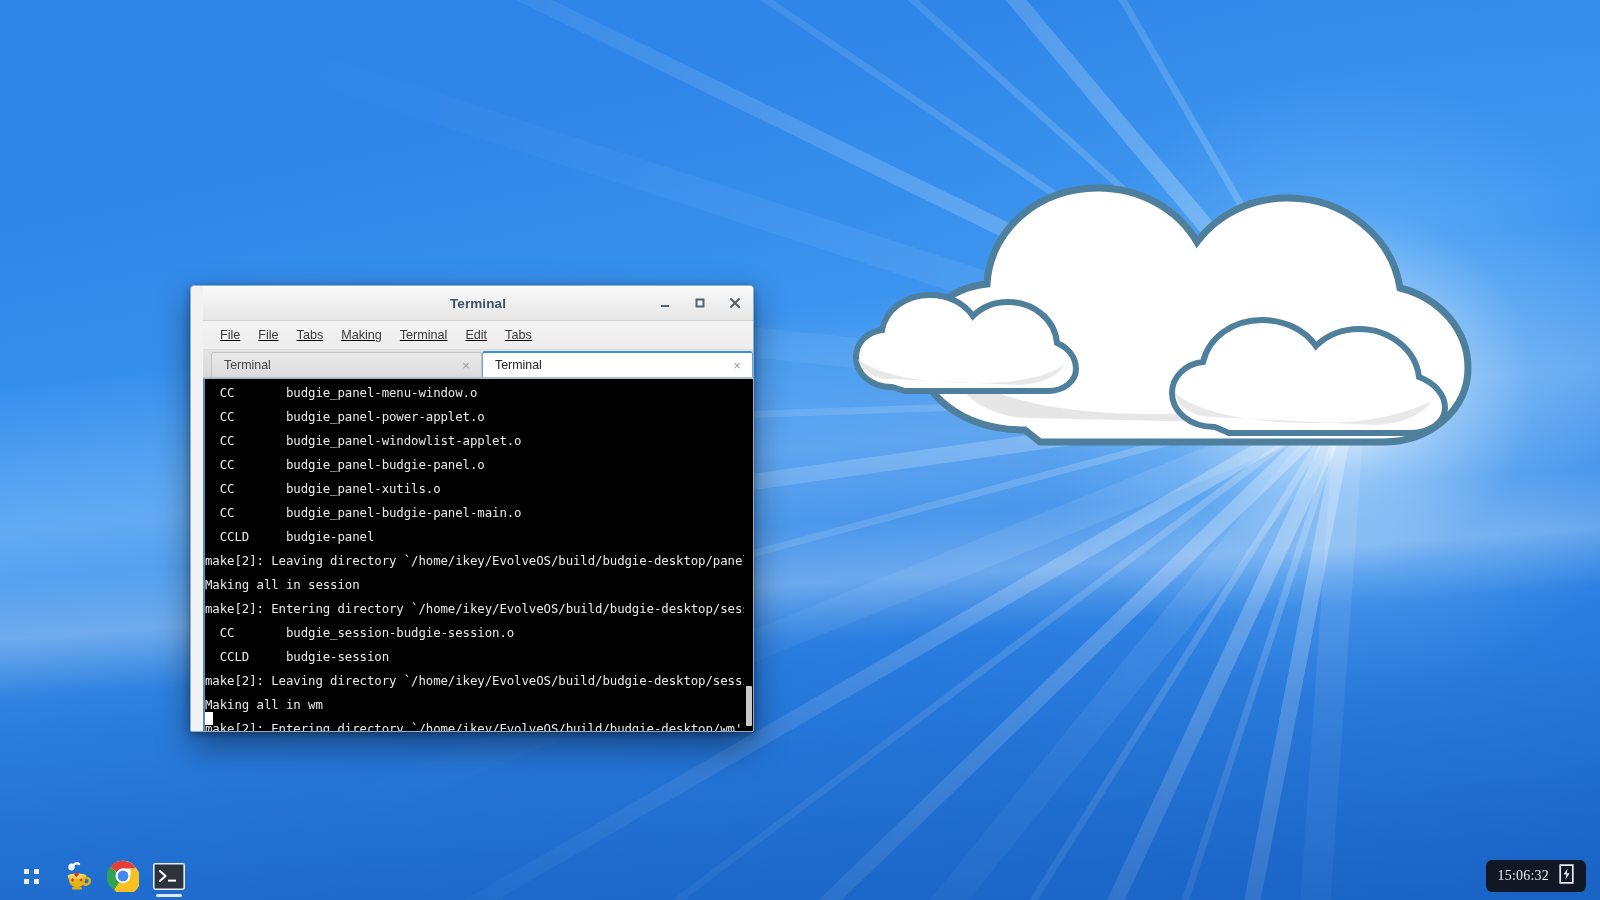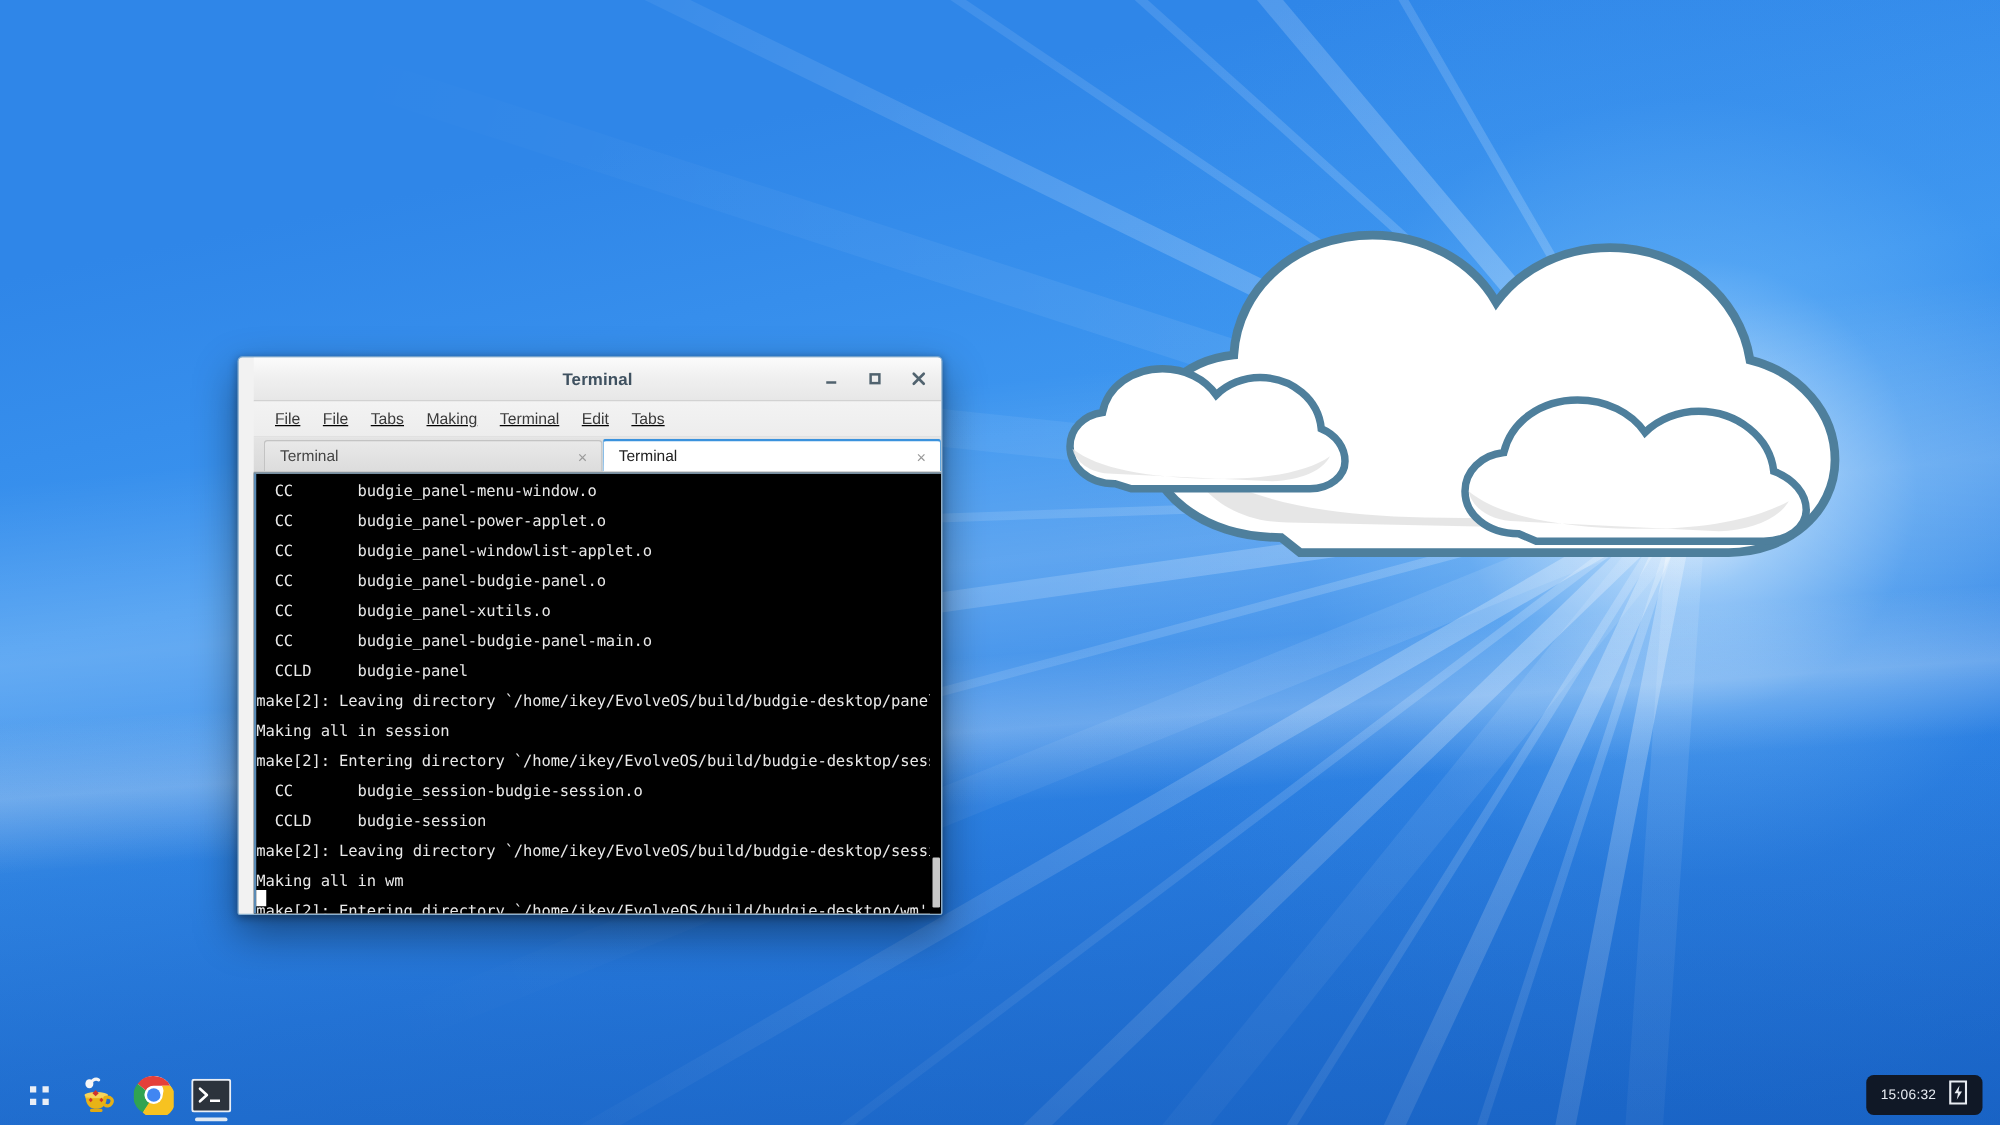--- a/index.html
+++ b/index.html
@@ -281,22 +281,22 @@
     border-radius: 6px;
     height: 32px;
     display: flex;
     align-items: center;
     gap: 10px;
     padding: 0 12px;
     cursor: default;
   }
   #clock-text {
     color: #e8ecf2;
-    font-size: 11px;
-    font-family: Liberation Sans, sans-serif;
+    font-size: 14px;
+    font-family: Liberation Serif, serif;
     letter-spacing: .2px;
   }
 
   .icon-grid-cell {
     width: 5px; height: 5px;
     background: #e9eef6;
   }
   #grid-icon-wrap {
     display: grid;
     grid-template-columns: 5px 5px;

